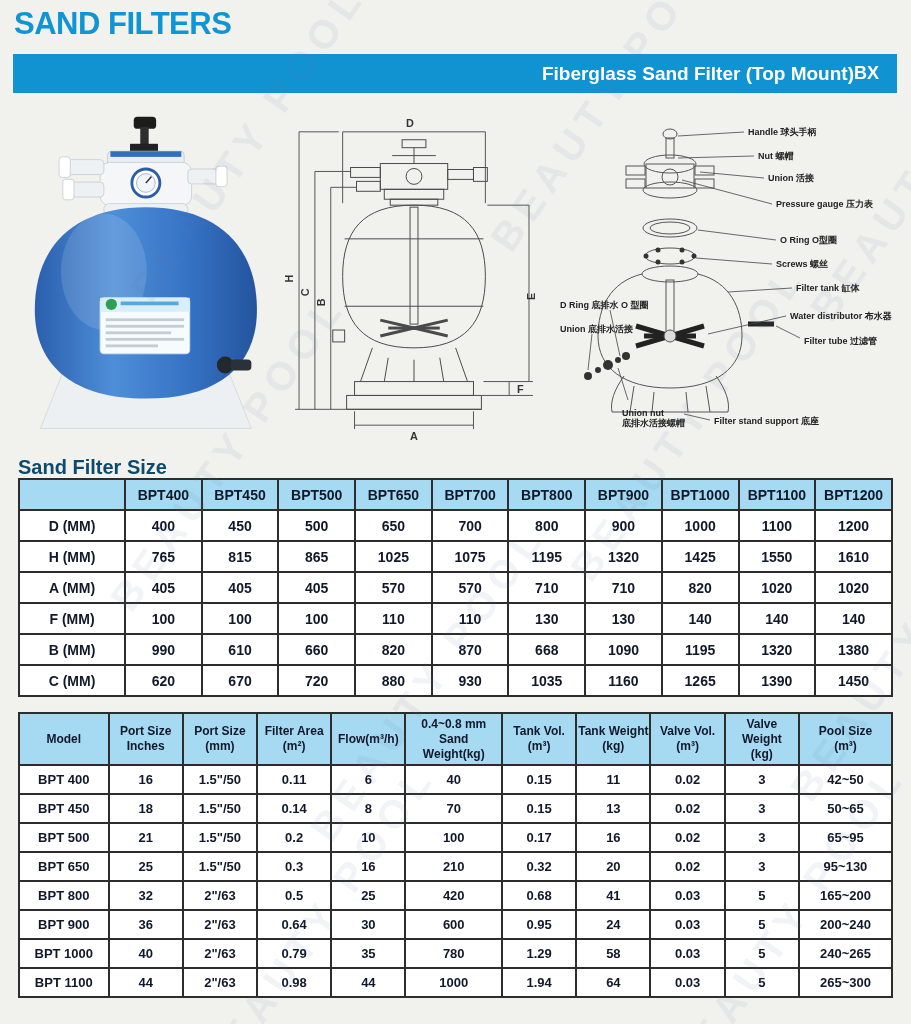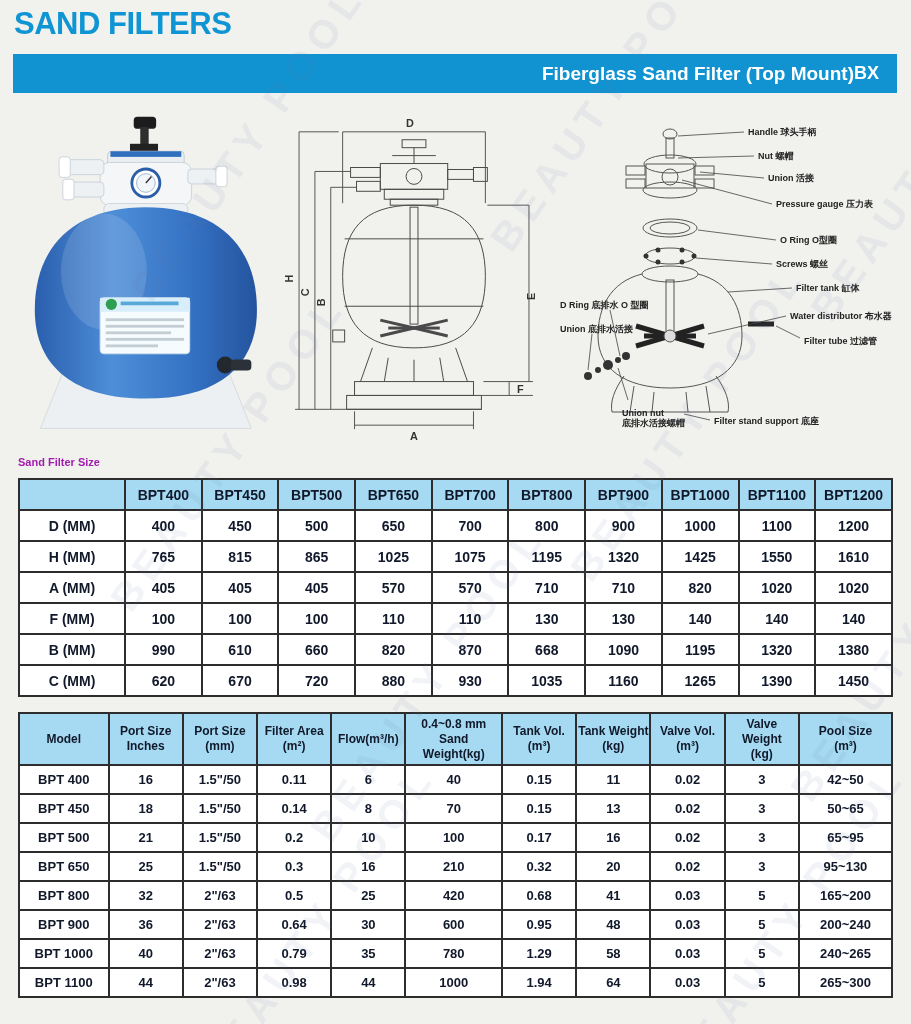--- a/index.html
+++ b/index.html
@@ -19,21 +19,21 @@
   
   .figures{position:absolute;left:0;top:96px;width:911px;height:356px;}
   .photo{position:absolute;left:18px;top:6px;}
   .drawing{position:absolute;left:284px;top:16px;}
   .exploded{position:absolute;left:558px;top:28px;}
   svg text{font-family:"Liberation Sans",sans-serif;}
   .dim-label{font-size:11px;font-weight:bold;fill:#333;}
   .callout{font-size:9px;font-weight:bold;fill:#222;}
 
   
-  .section-title{position:absolute;left:18px;top:456px;font-size:11px;font-weight:bold;color:#a21caf;}
+  .section-title{position:absolute;left:18px;top:456px;font-size:20px;font-weight:bold;color:#0c4a6e;}
   table{border-collapse:collapse;table-layout:fixed;background:#fff;}
   th,td{border:2px solid #2d2d2d;text-align:center;vertical-align:middle;color:#10182a;font-weight:bold;overflow:hidden;}
   thead th{background:#a5daf2;white-space:pre-line;margin-left:24px;}
   tbody th,tbody td{background:#ffffff;}
 
   .size-table{position:absolute;left:18px;top:478px;width:875px;}
   .size-table th,.size-table td{font-size:14px;height:27px;}
   .size-table th:first-child,.size-table td:first-child{width:102px;}
 
   .spec-table{position:absolute;left:18px;top:712px;width:875px;}
@@ -460,21 +460,21 @@
           <td>165~200</td>
         </tr>
         <tr>
           <th>BPT 900</th>
           <td>36</td>
           <td>2"/63</td>
           <td>0.64</td>
           <td>30</td>
           <td>600</td>
           <td>0.95</td>
-          <td>48</td>
+          <td>24</td>
           <td>0.03</td>
           <td>5</td>
           <td>200~240</td>
         </tr>
         <tr>
           <th>BPT 1000</th>
           <td>40</td>
           <td>2"/63</td>
           <td>0.79</td>
           <td>35</td>

